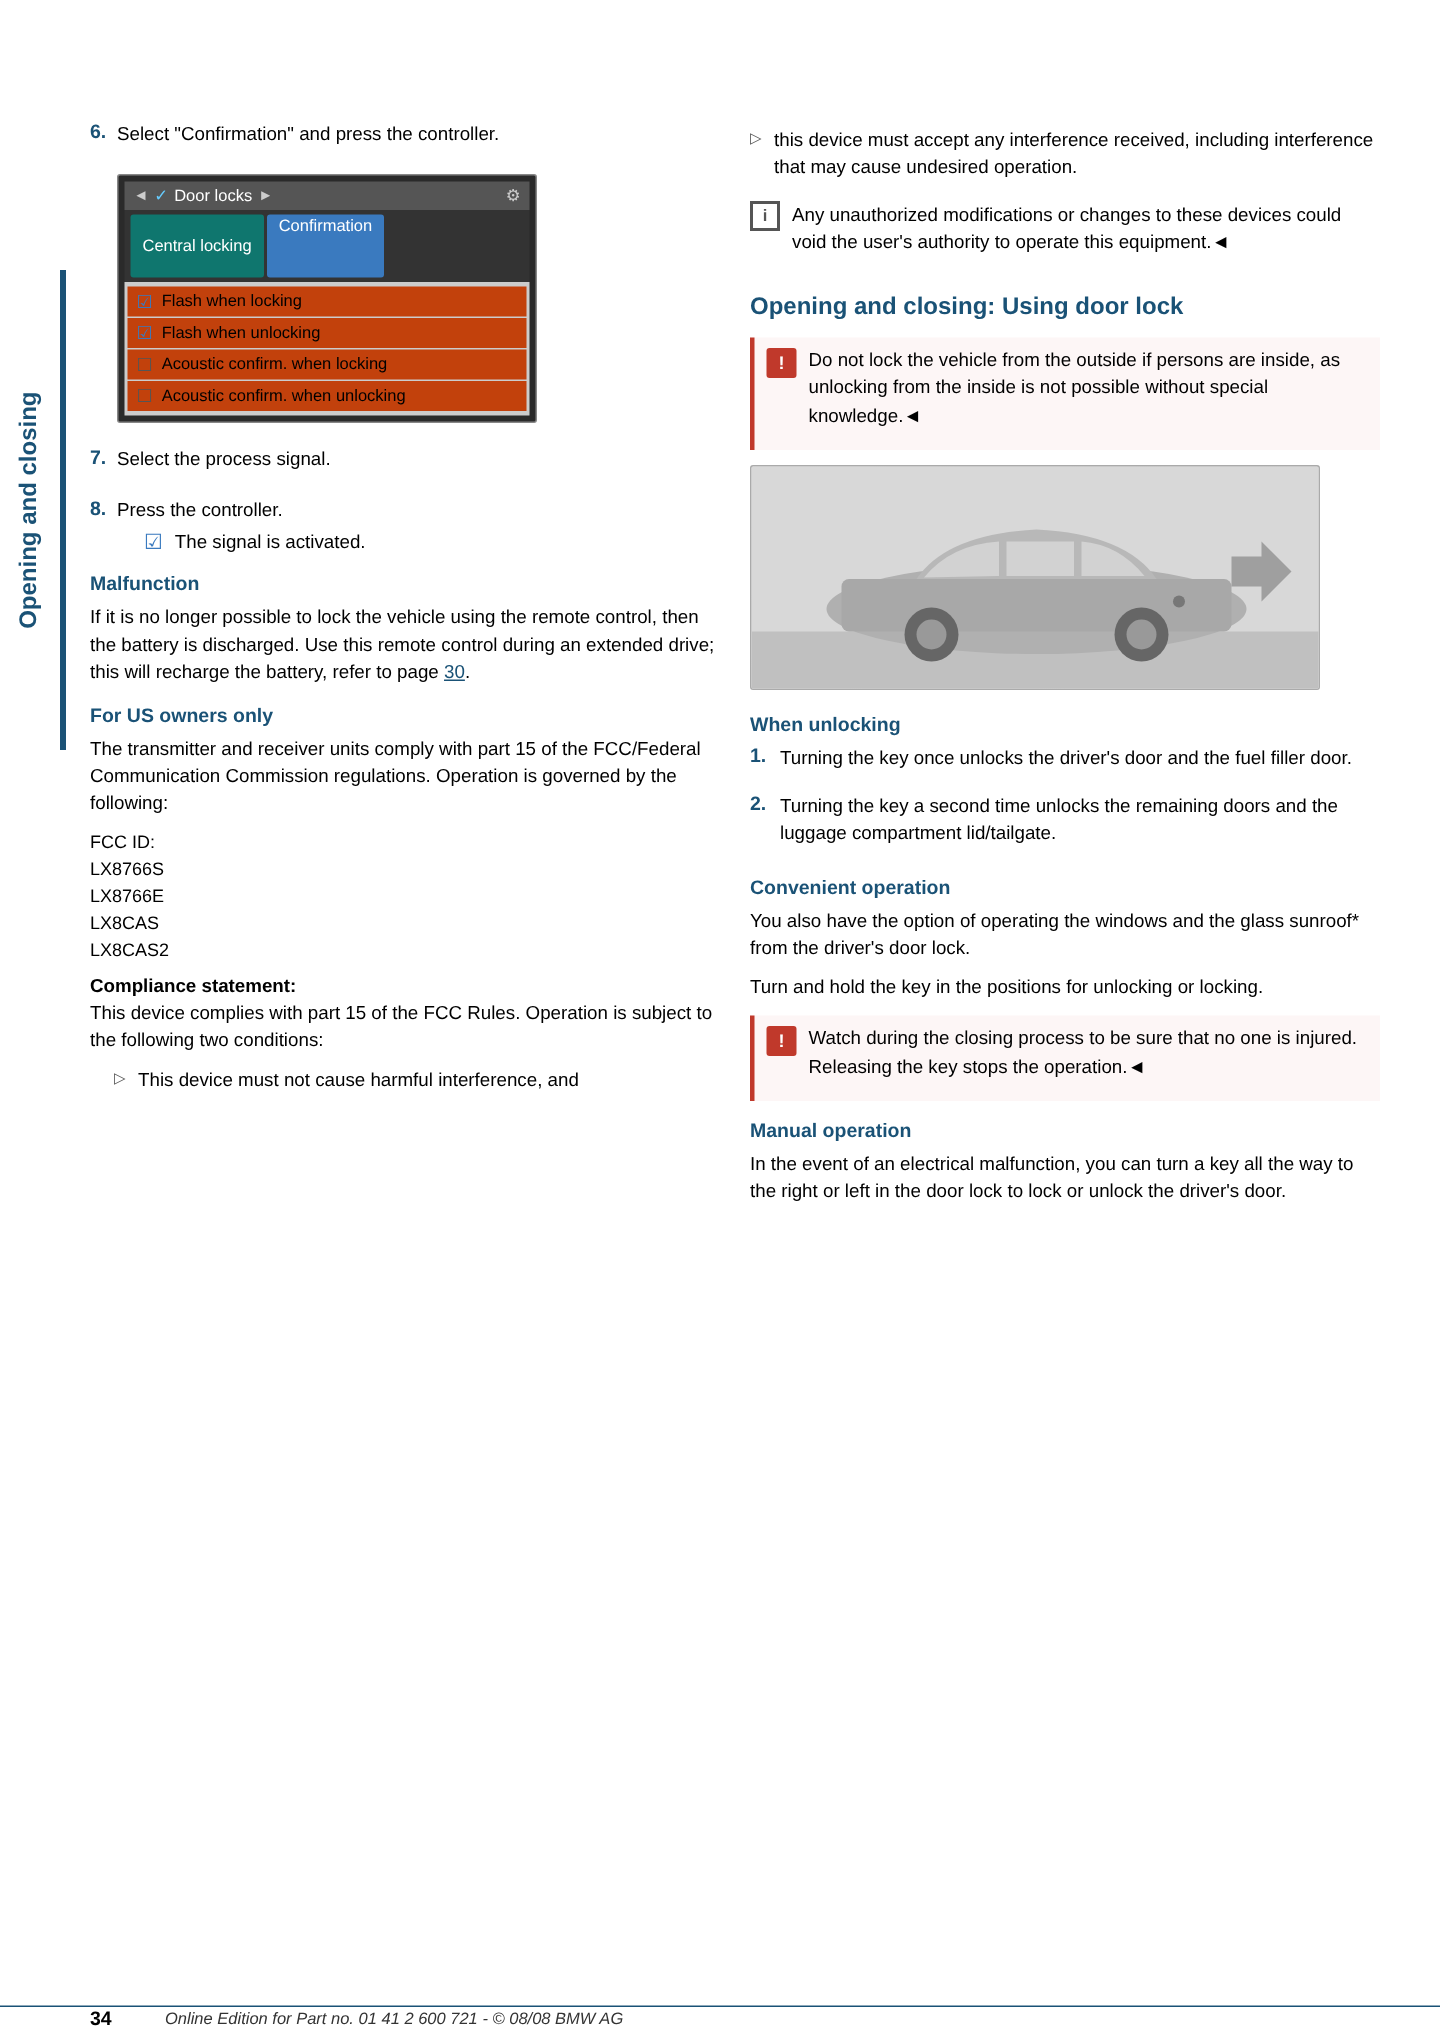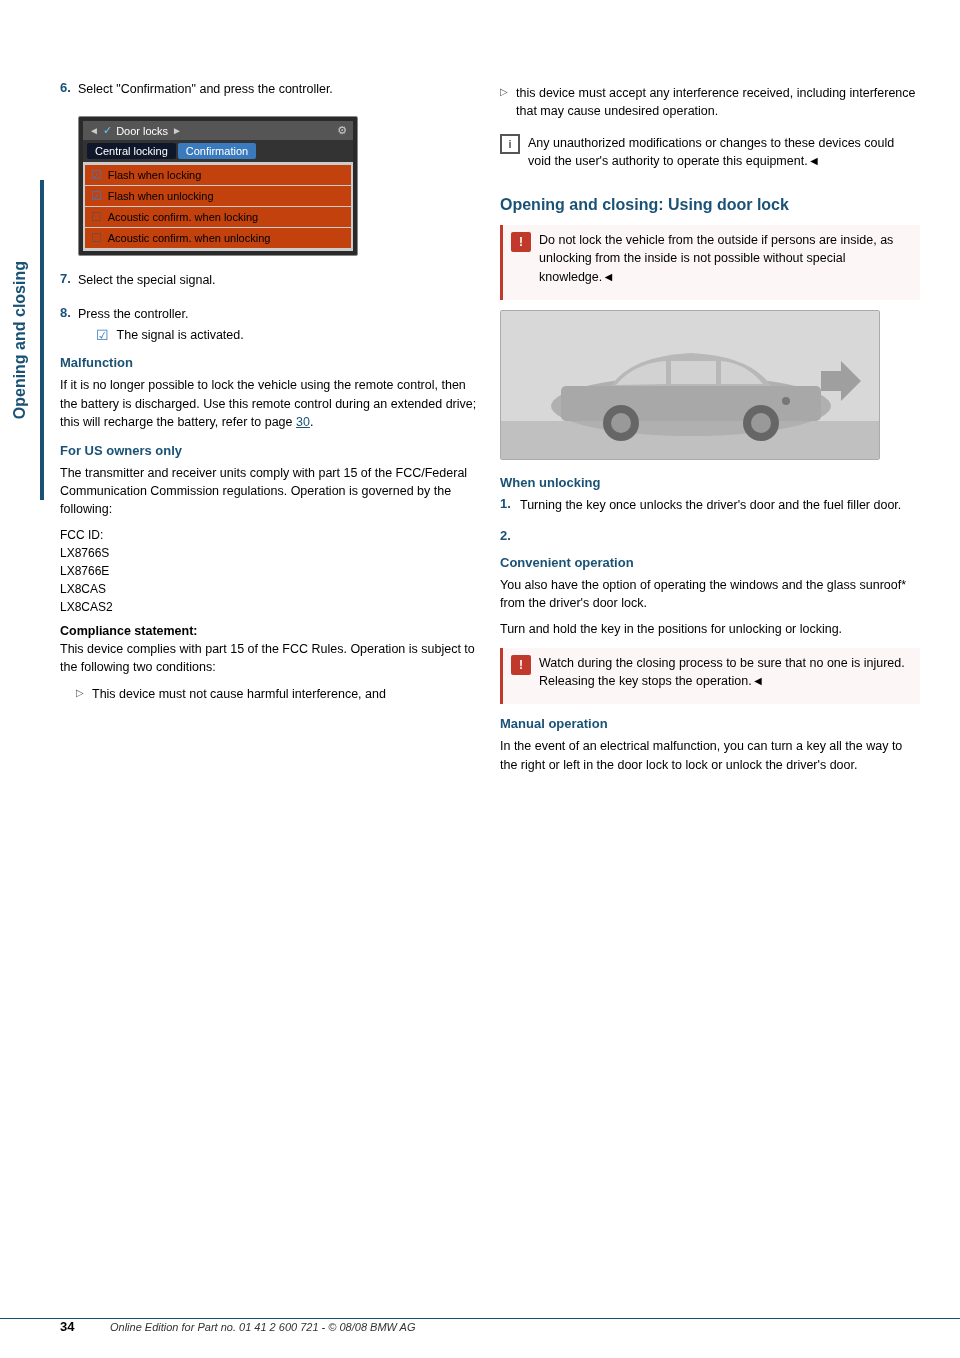--- a/index.html
+++ b/index.html
@@ -110,23 +110,23 @@
       font-size: 10px;
     }
     .ui-active-tab {
       background: #3a7abf;
       color: #fff;
       padding: 2px 8px;
       font-size: 11px;
       border-radius: 2px;
     }
     .ui-inactive-tab {
-      background: #0f172a;
+      background: #0f766e;
       color: #fff;
-      padding: 2px 8px;
+      padding: 15px 8px;
       font-size: 11px;
       border-radius: 2px;
     }
     .ui-row {
       display: flex;
       align-items: center;
       background: #c2410c;
       padding: 3px 6px;
       margin: 1px 0;
       font-size: 11px;
@@ -255,21 +255,21 @@
     }
     .ordered-num {
       color: #1a5276;
       font-weight: bold;
       min-width: 14px;
     }
 
     
     .footer {
       position: absolute;
-      bottom: 24px;
+      bottom: 5px;
       left: 0;
       right: 0;
       display: flex;
       align-items: center;
       padding: 0 60px;
       border-top: 1px solid #1a5276;
     }
     .footer-page {
       font-size: 13px;
       font-weight: bold;
@@ -349,21 +349,21 @@
           <span class="ui-row-text">Acoustic confirm. when locking</span>
         </div>
         <div class="ui-row unchecked">
           <span class="ui-row-text">Acoustic confirm. when unlocking</span>
         </div>
       </div>
     </div>
 
     <div class="step">
       <span class="step-num">7.</span>
-      <span class="step-text body-text">Select the special signal.</span>
+      <span class="step-text body-text">Select the process signal.</span>
     </div>
 
     <div class="step">
       <span class="step-num">8.</span>
       <div>
         <span class="body-text">Press the controller.</span>
         <div class="signal-line">
           <span class="checkmark-sym">☑</span>
           <span>The signal is activated.</span>
         </div>
@@ -448,20 +448,21 @@
     </div>
 
     <div class="section-heading">When unlocking</div>
 
     <div class="ordered-item">
       <span class="ordered-num">1.</span>
       <span class="body-text">Turning the key once unlocks the driver's door and the fuel filler door.</span>
     </div>
     <div class="ordered-item">
       <span class="ordered-num">2.</span>
+      <span class="body-text">Turning the key a second time unlocks the remaining doors and the luggage compartment lid/tailgate.</span>
     </div>
 
     <div class="section-heading">Convenient operation</div>
     <p class="body-text">You also have the option of operating the windows and the glass sunroof* from the driver's door lock.</p>
     <p class="body-text">Turn and hold the key in the positions for unlocking or locking.</p>
 
     <div class="warning-box">
       <div class="warning-icon">!</div>
       <span class="body-text">Watch during the closing process to be sure that no one is injured. Releasing the key stops the operation.◄</span>
     </div>

